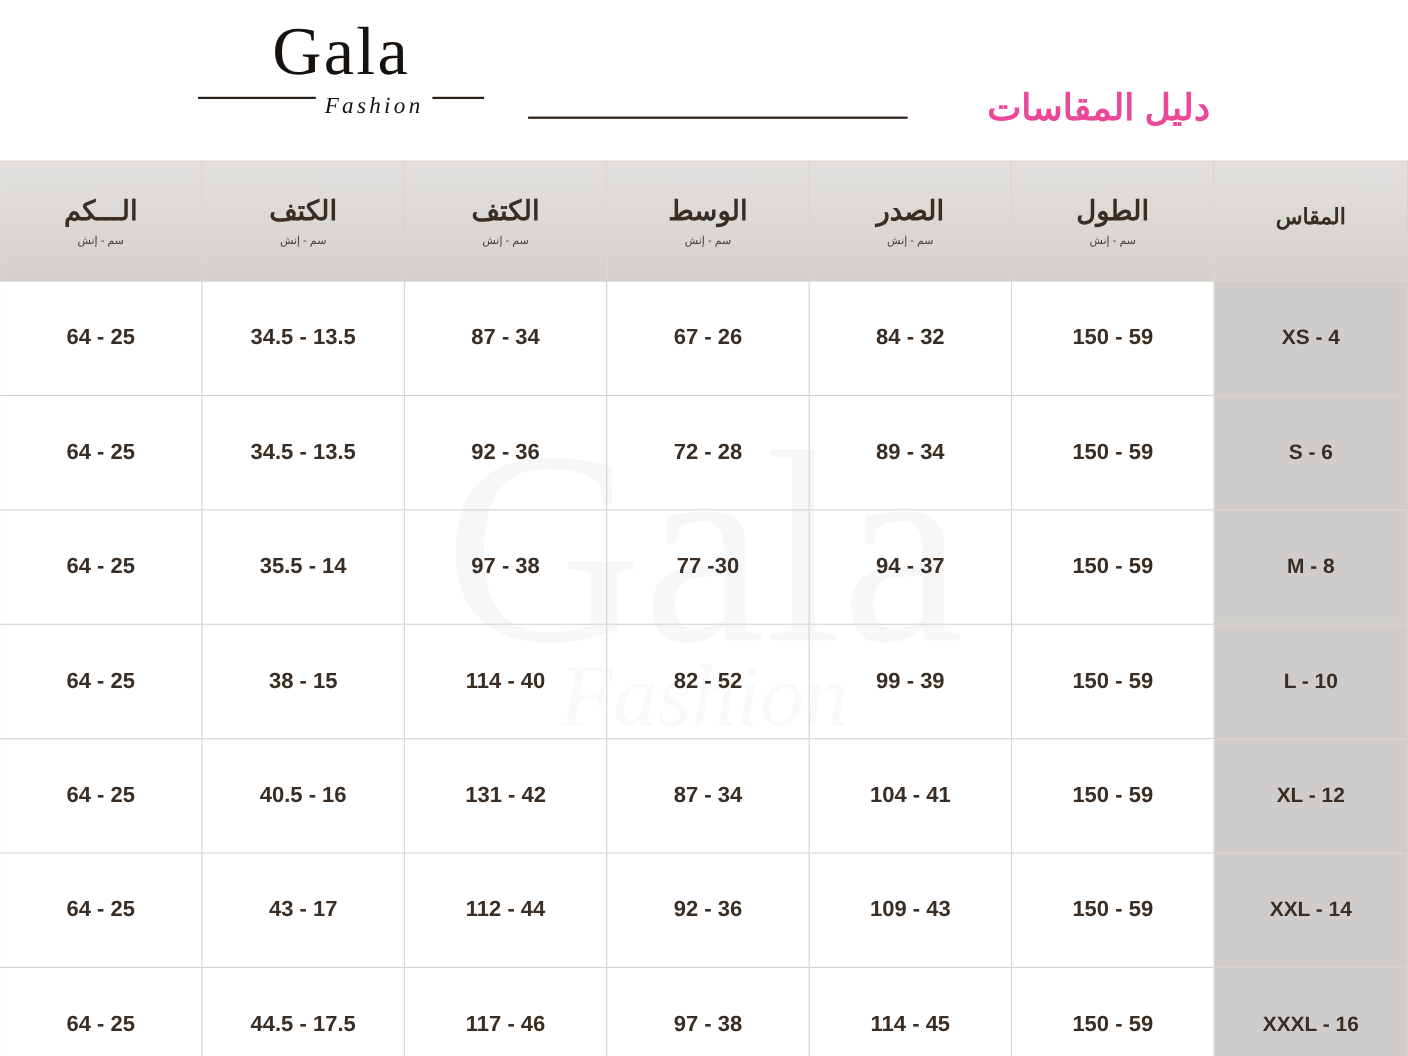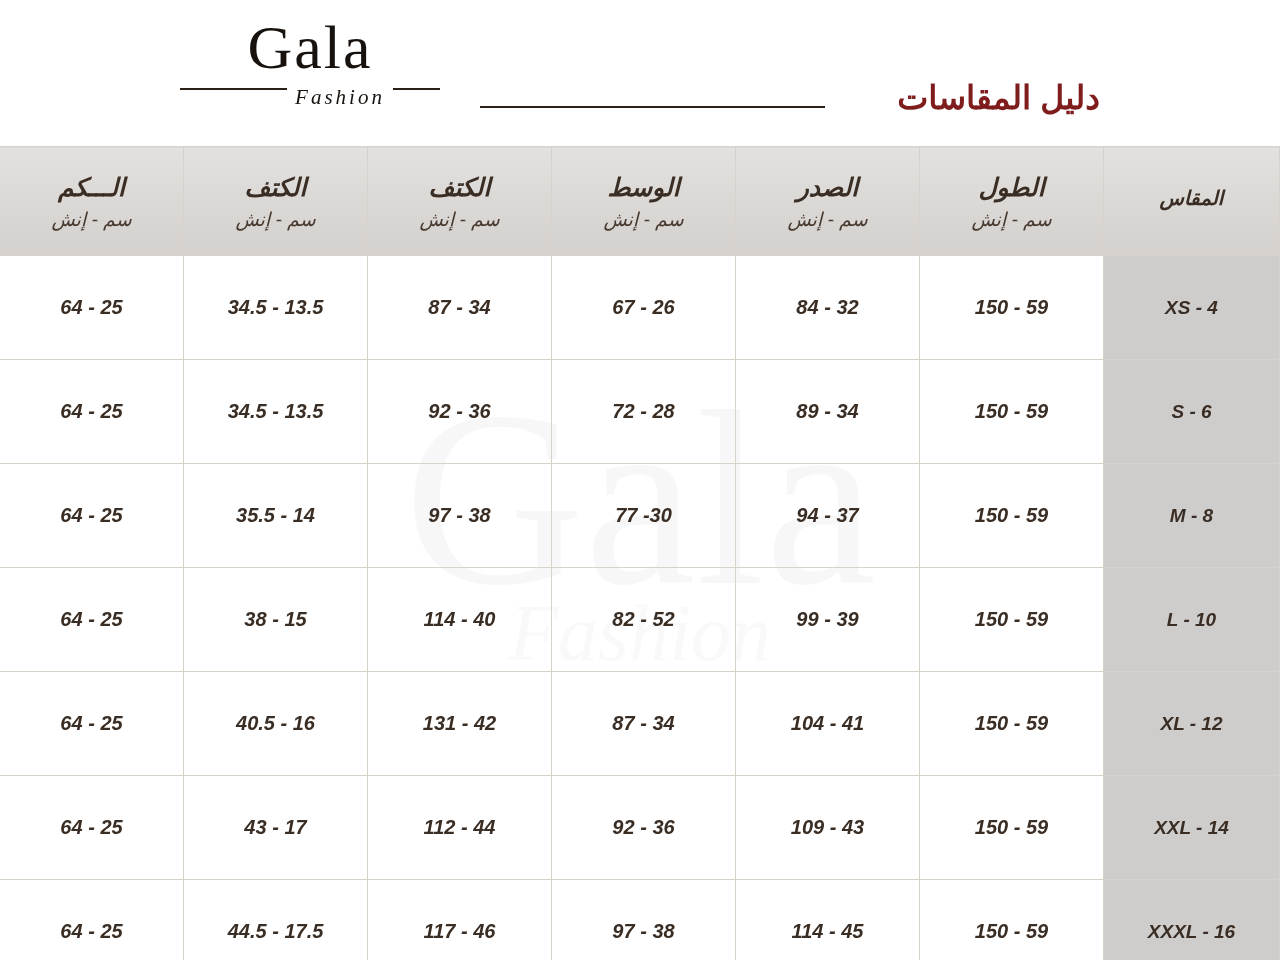--- a/index.html
+++ b/index.html
@@ -22,21 +22,21 @@
     position: relative;
     display: flex;
     align-items: center;
     justify-content: space-between;
     padding: 0 0 0 0;
     box-sizing: border-box;
   }
   .guide-title {
     font-size: 33px;
     font-weight: bold;
-    color: #7f1d1d;
+    color: #ec4899;
     margin-right: 0;
     padding-right: 0;
     white-space: nowrap;
     position: absolute;
     right: 180px;
     top: 78px;
   }
   .header-rule {
     position: absolute;
     right: 455px;
@@ -116,36 +116,35 @@
   table.size-table {
     border-collapse: collapse;
     width: 1280px;
     table-layout: fixed;
   }
   table.size-table th,
   table.size-table td {
     border: 1px solid #d9d2cb;
     text-align: center;
     vertical-align: middle;
-    font-style: italic;
   }
   table.size-table thead th {
     height: 100px;
     background: linear-gradient(180deg, #e3e1df 0%, #d3d0cd 100%);
     color: #3a2d24;
     padding: 4px 0;
   }
   .th-label {
     font-size: 25px;
     font-weight: bold;
     display: block;
     line-height: 1.2;
   }
   .th-unit {
-    font-size: 19px;
+    font-size: 10px;
     font-weight: normal;
     display: block;
     margin-top: 6px;
     color: #4a3b30;
   }
   thead th.size-col {
     background: linear-gradient(180deg, #d4d2d0 0%, #c7c4c1 100%);
   }
   thead th.size-col .th-label {
     font-size: 20px;

